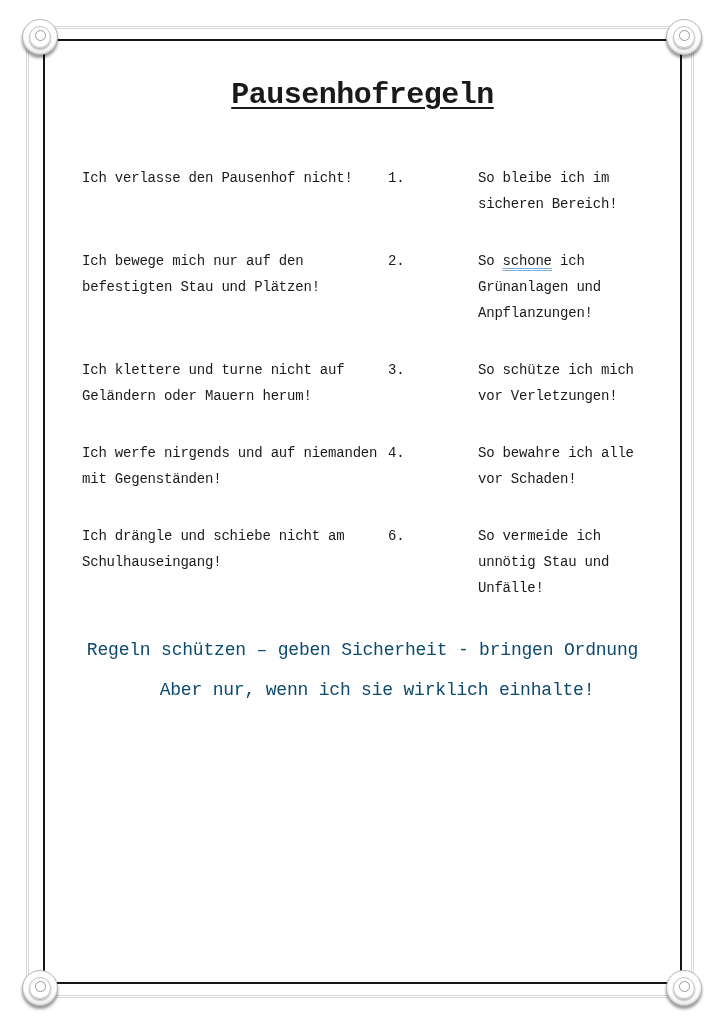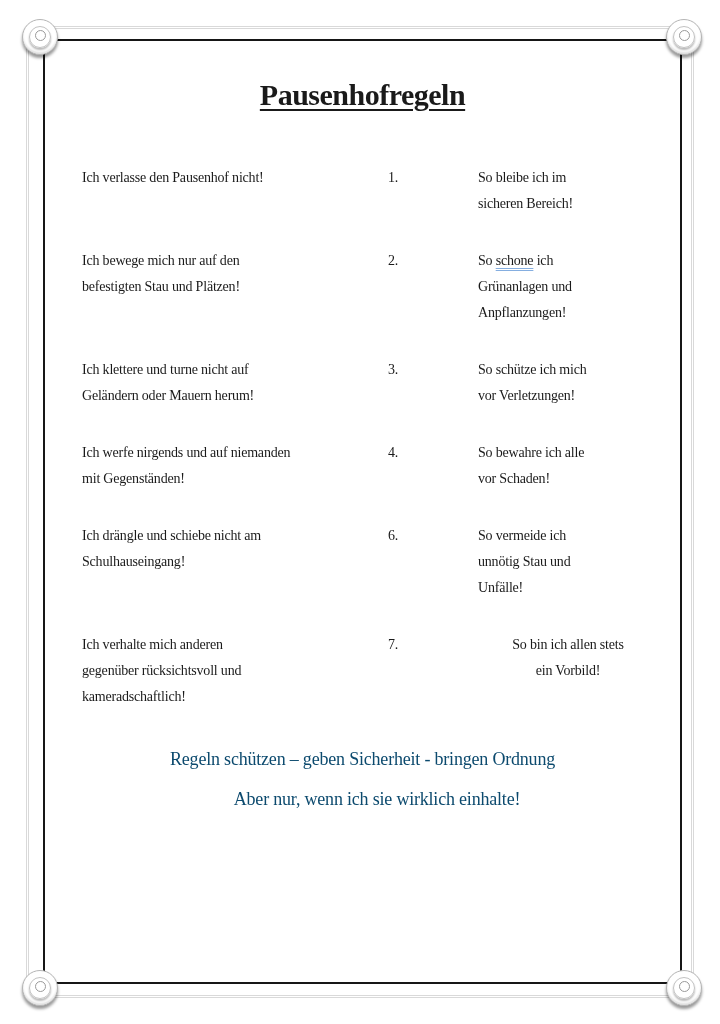--- a/index.html
+++ b/index.html
@@ -1,21 +1,21 @@
 <!DOCTYPE html>
 <html><head>
 <meta charset="utf-8">
 <style>
   html, body { margin: 0; padding: 0; background: #ffffff; }
   .page {
     position: relative;
     width: 720px;
     height: 1024px;
     background: #ffffff;
-    font-family: Liberation Serif, serif;
+    font-family: Liberation Mono, monospace;
     color: #1a1a1a;
     overflow: hidden;
   }
 
   
   .outer-frame {
     position: absolute;
     inset: 26px;
     border: 3px double #d9d9d9;
     pointer-events: none;
@@ -175,28 +175,20 @@
 
       <div class="rule-row">
         <div class="cell">Ich drängle und schiebe nicht am
 Schulhauseingang!</div>
         <div class="cell">6.</div>
         <div class="cell">So vermeide ich
 unnötig Stau und
 Unfälle!</div>
       </div>
 
-      <div class="rule-row">
-        <div class="cell">Ich verhalte mich anderen
-gegenüber rücksichtsvoll und
-kameradschaftlich!</div>
-        <div class="cell">7.</div>
-        <div class="cell center">So bin ich allen stets
-ein Vorbild!</div>
-      </div>
 
     </div>
 
     <div class="footer">
       <div class="line1">Regeln schützen – geben Sicherheit - bringen Ordnung</div>
       <div class="line2">Aber nur, wenn ich sie wirklich einhalte!</div>
     </div>
 
   </div>
 </div>

